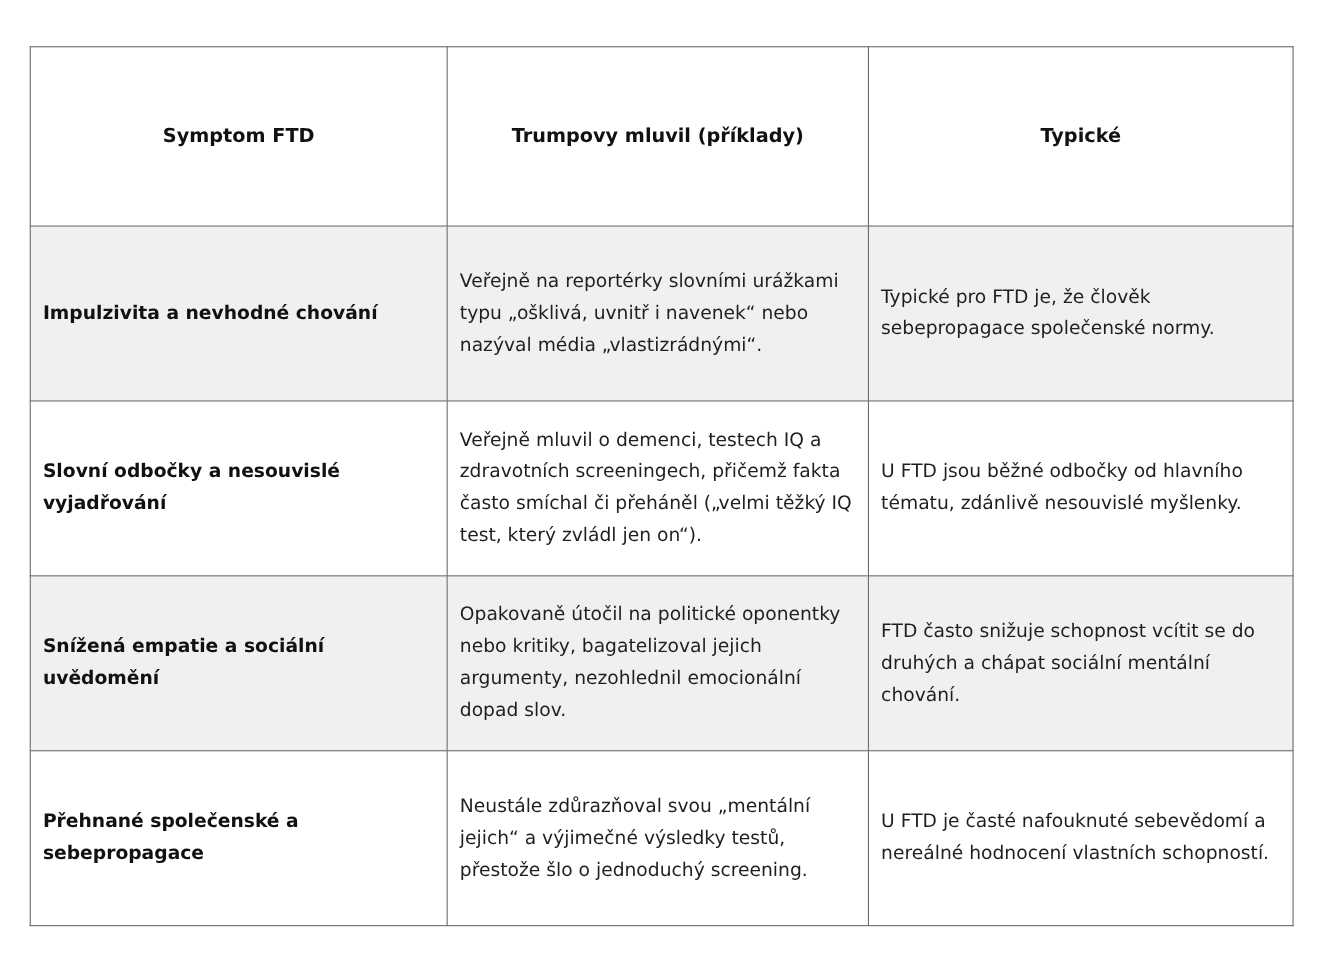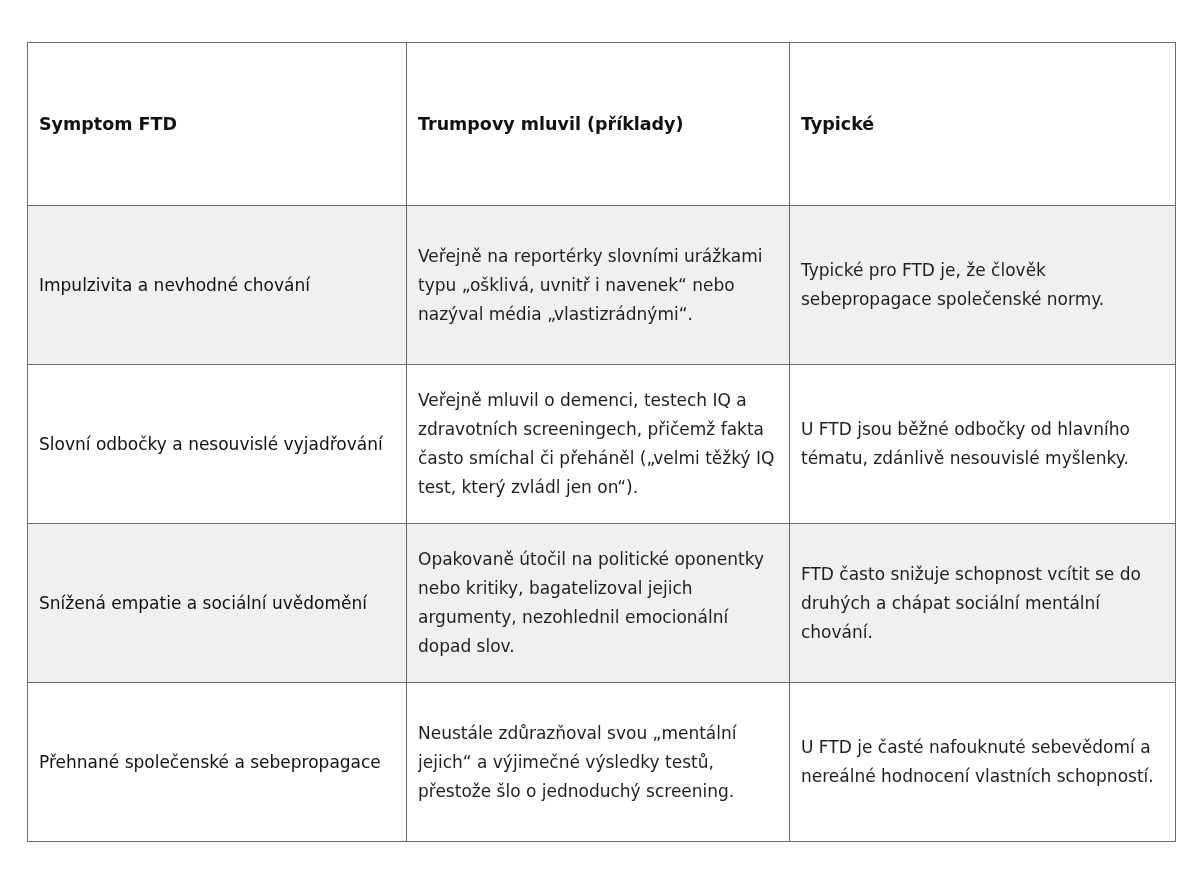--- a/index.html
+++ b/index.html
@@ -30,27 +30,28 @@
     font-size: 17px;
     line-height: 29px;
     vertical-align: middle;
     text-align: left;
     overflow: hidden;
   }
   thead tr { height: 163px; }
   tbody tr { height: 159px; }
   table.symptoms th {
     font-weight: 700;
+    text-align: center;
     color: #111111;
     font-size: 17.5px;
   }
   tbody tr:nth-child(odd) { background: #f0f0f0; }
   tbody tr:nth-child(even) { background: #ffffff; }
   td.symptom-cell {
-    font-weight: 400;
+    font-weight: 700;
     color: #111111;
     font-size: 17.5px;
   }
 </style>
 </head>
 <body>
 
 <div class="table-wrap">
   <table class="symptoms">
     <colgroup>

